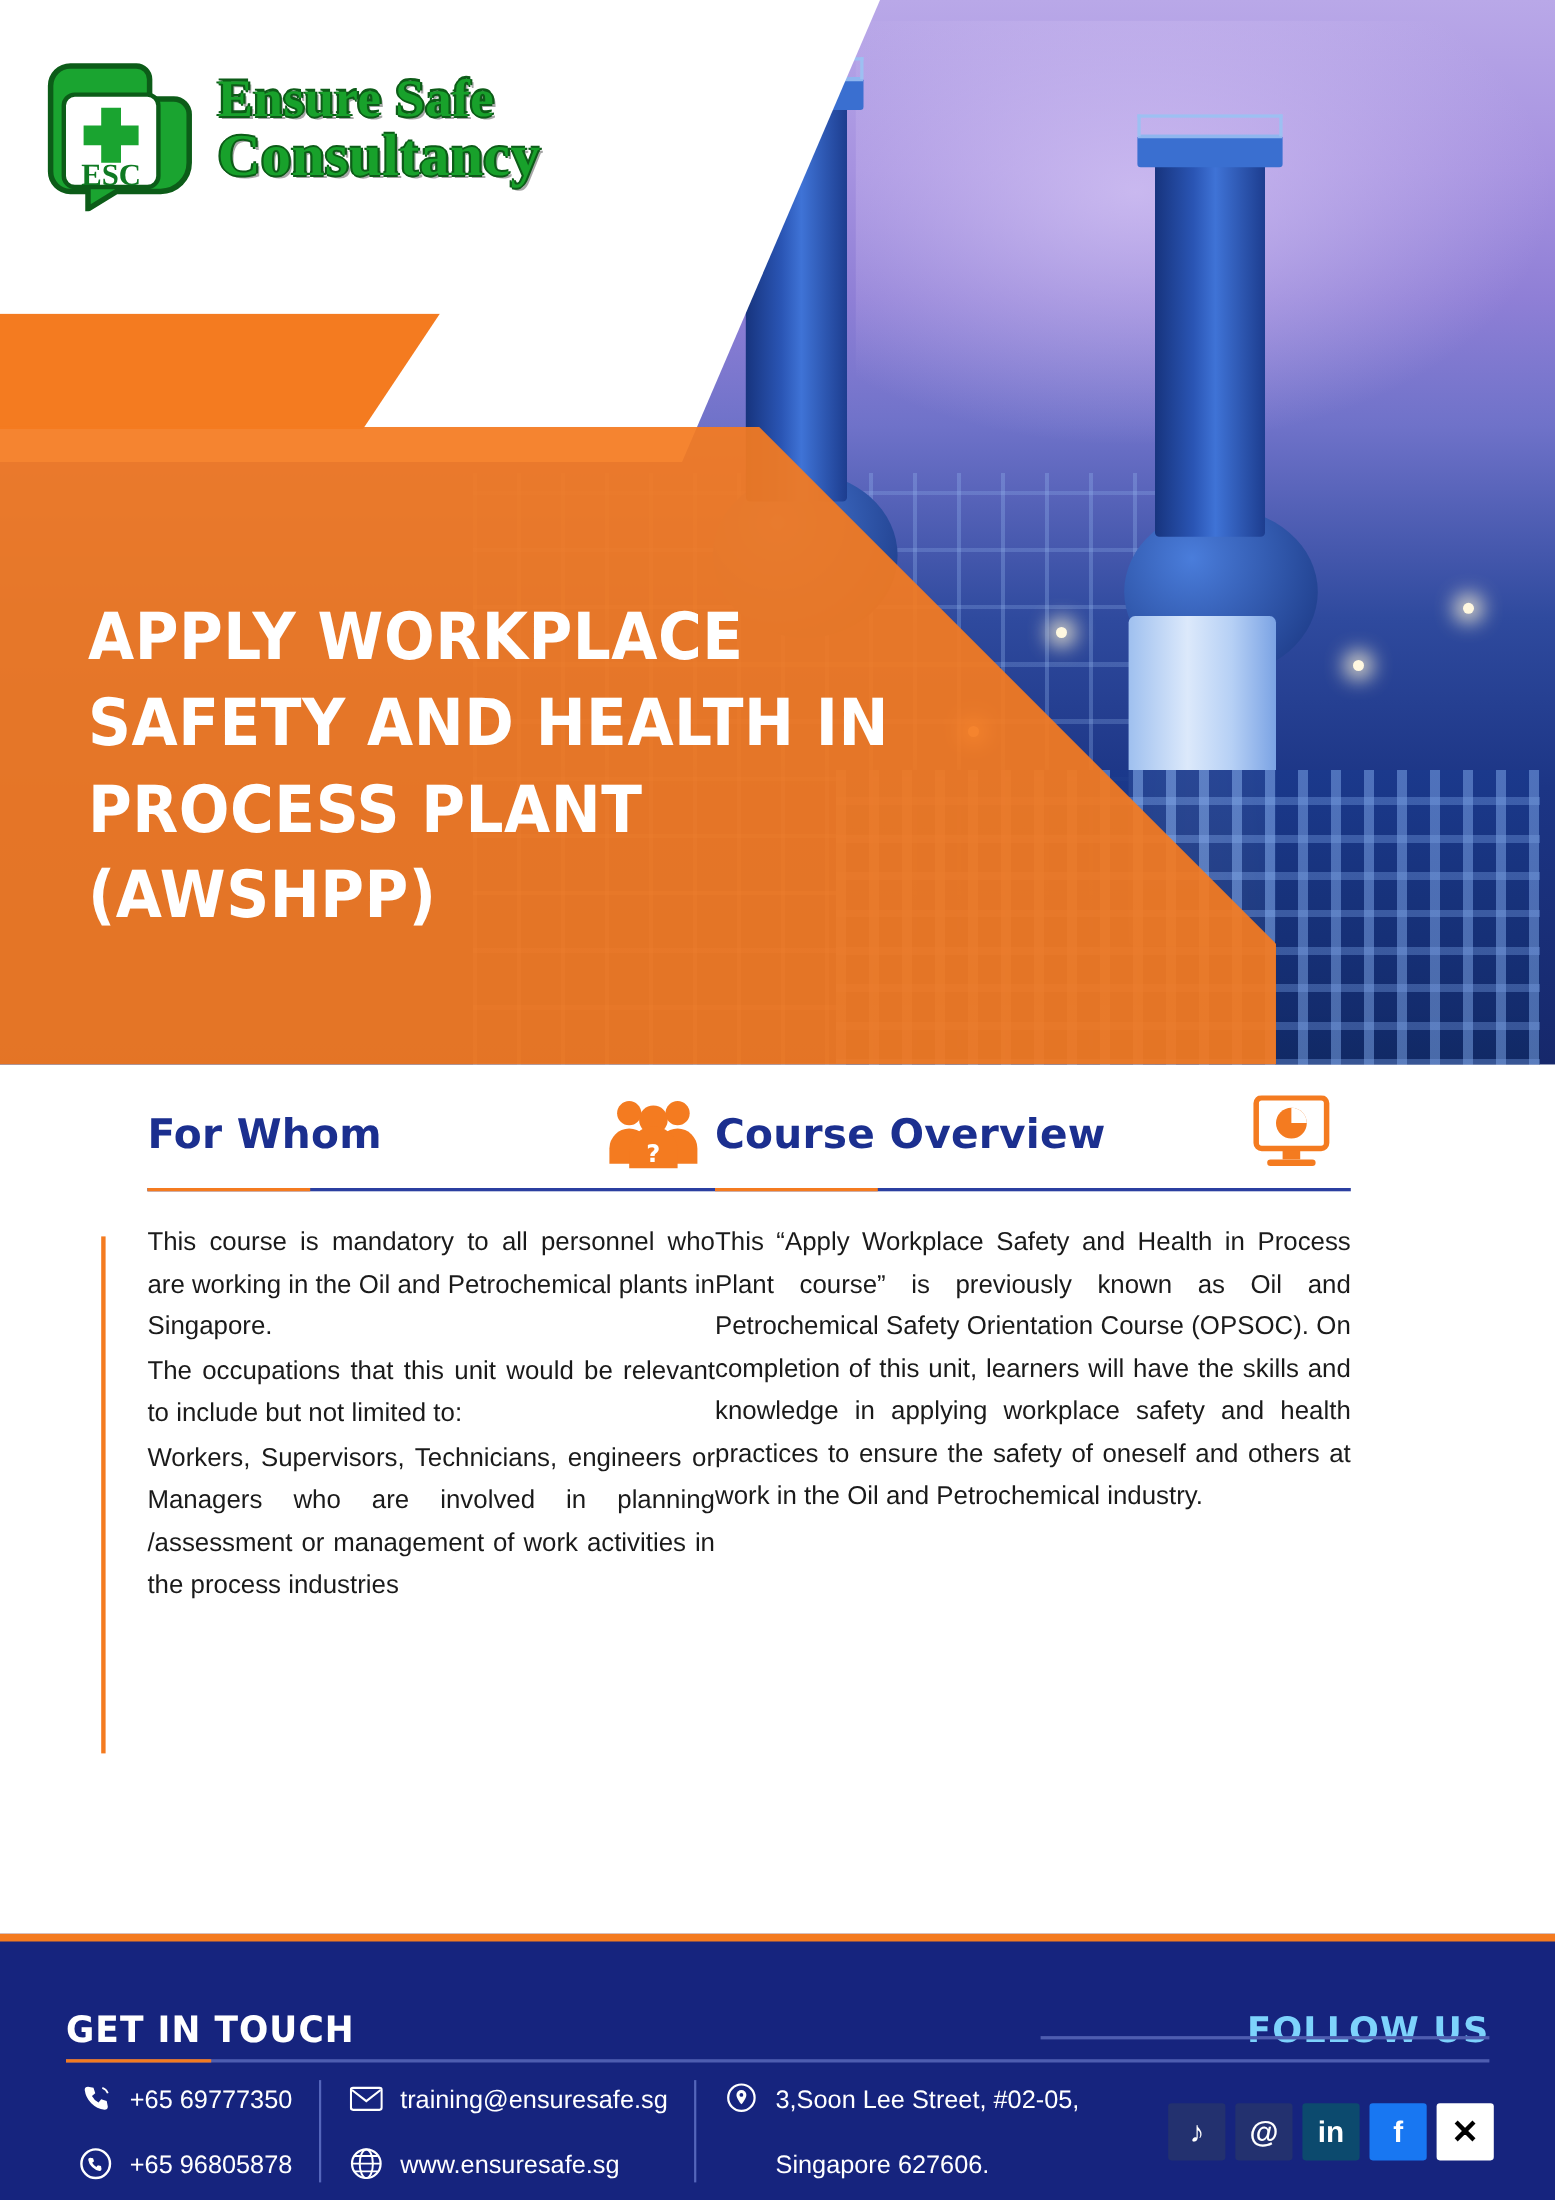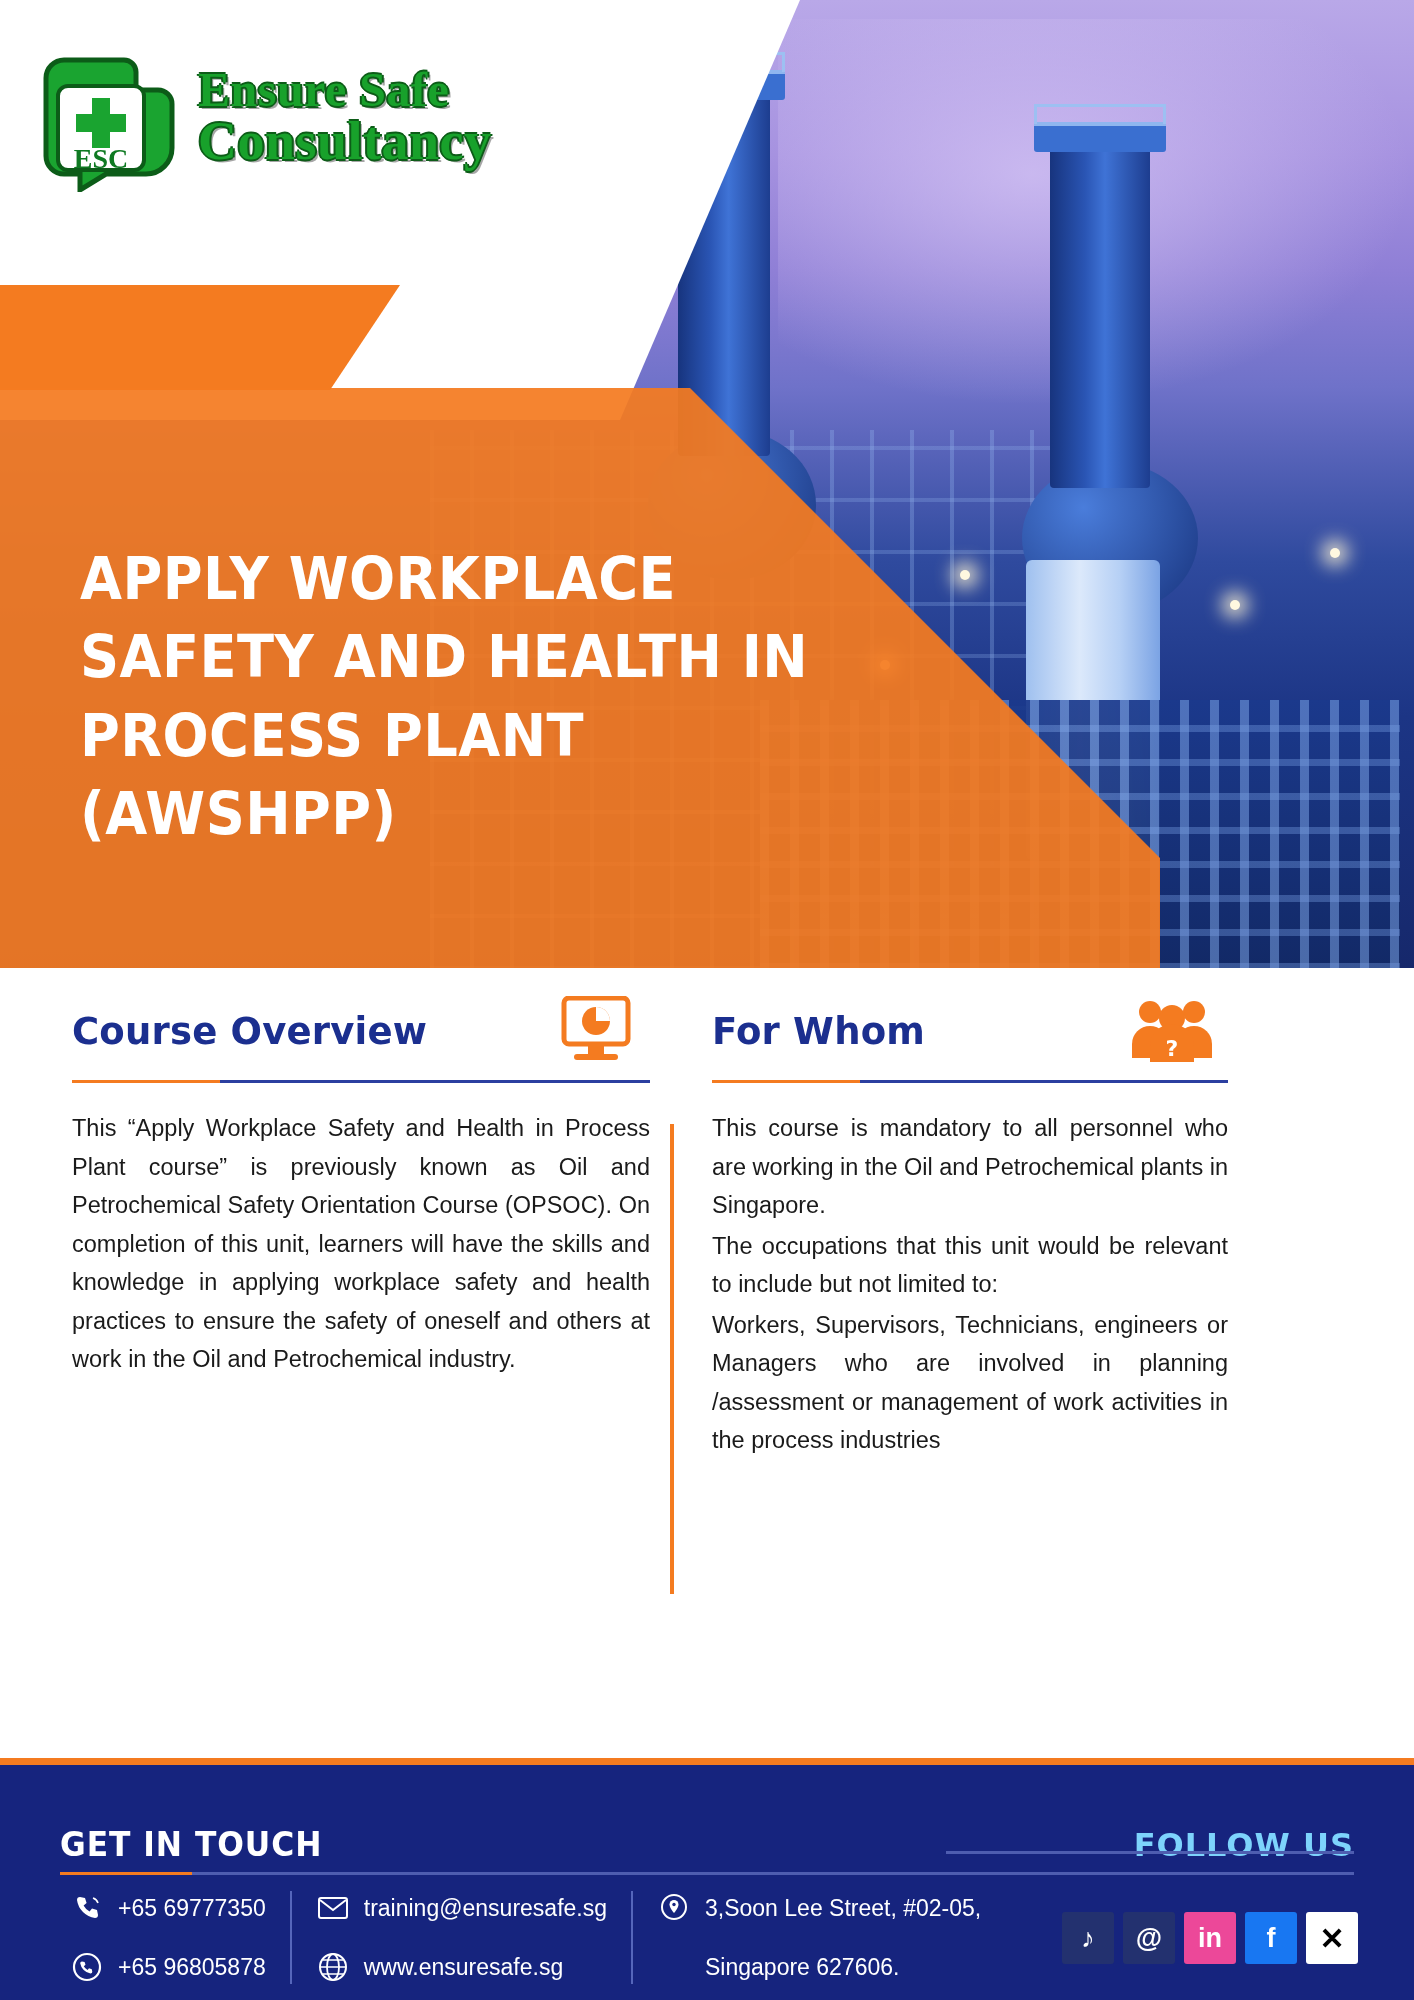--- a/index.html
+++ b/index.html
@@ -315,21 +315,21 @@
   }
   .sq {
     width: 52px; height: 52px;
     display: flex; align-items: center; justify-content: center;
     font-weight: bold;
     font-size: 27px;
     color: #ffffff;
     border-radius: 3px;
   }
   .sq.tt { background: #23316f; }
-  .sq.li { background: #ec4899; }
+  .sq.li { background: #0c4a6e; }
   .sq.fb { background: #1877F2; }
   .sq.x  { background: #ffffff; color: #000000; font-size: 30px; }
   svg { display: block; }
 </style>
 </head>
 <body>
 
 <div class="page">
 
   <div class="hero">
@@ -377,39 +377,20 @@
         <span class="logo-line">Ensure Safe</span>
         <span class="logo-line two">Consultancy</span>
       </div>
     </div>
 
     <div class="hero-title">APPLY WORKPLACE SAFETY AND HEALTH IN PROCESS PLANT (AWSHPP)</div>
   </div>
 
   <div class="body-area">
     <div class="cols">
-
-      <div class="col left">
-        <div class="col-head">
-          <div class="col-title">Course Overview</div>
-          <div class="icon-box">
-            <svg width="112" height="70" viewBox="0 0 112 70">
-              <rect x="26" y="2" width="64" height="46" rx="5" fill="none" stroke="#F47B20" stroke-width="5"></rect>
-              <circle cx="58" cy="25" r="14" fill="#F47B20"></circle>
-              <path d="M58 11 a14 14 0 0 1 14 14 h-14 z" fill="#ffffff"></path>
-              <rect x="50" y="50" width="16" height="8" fill="#F47B20"></rect>
-              <rect x="36" y="58" width="44" height="6" rx="3" fill="#F47B20"></rect>
-            </svg>
-          </div>
-        </div>
-        <div class="head-rule"></div>
-        <div class="col-body">
-          <p>This “Apply Workplace Safety and Health in Process Plant course” is previously known as Oil and Petrochemical Safety Orientation Course (OPSOC). On completion of this unit, learners will have the skills and knowledge in applying workplace safety and health practices to ensure the safety of oneself and others at work in the Oil and Petrochemical industry.</p>
-        </div>
-      </div>
 
       <div class="col right">
         <div class="col-head">
           <div class="col-title">For Whom</div>
           <div class="icon-box">
             <svg width="112" height="70" viewBox="0 0 112 70">
               <circle cx="34" cy="16" r="11" fill="#F47B20"></circle>
               <path d="M16 62 v-14 a18 18 0 0 1 36 0 v14 z" fill="#F47B20"></path>
               <circle cx="78" cy="16" r="11" fill="#F47B20"></circle>
               <path d="M60 62 v-14 a18 18 0 0 1 36 0 v14 z" fill="#F47B20"></path>
@@ -420,20 +401,39 @@
           </div>
         </div>
         <div class="head-rule"></div>
         <div class="col-body">
           <p>This course is mandatory to all personnel who are working in the Oil and Petrochemical plants in Singapore.</p>
           <p>The occupations that this unit would be relevant to include but not limited to:</p>
           <p>Workers, Supervisors, Technicians, engineers or Managers who are involved in planning /assessment or management of work activities in the process industries</p>
         </div>
       </div>
 
+      <div class="col left">
+        <div class="col-head">
+          <div class="col-title">Course Overview</div>
+          <div class="icon-box">
+            <svg width="112" height="70" viewBox="0 0 112 70">
+              <rect x="26" y="2" width="64" height="46" rx="5" fill="none" stroke="#F47B20" stroke-width="5"></rect>
+              <circle cx="58" cy="25" r="14" fill="#F47B20"></circle>
+              <path d="M58 11 a14 14 0 0 1 14 14 h-14 z" fill="#ffffff"></path>
+              <rect x="50" y="50" width="16" height="8" fill="#F47B20"></rect>
+              <rect x="36" y="58" width="44" height="6" rx="3" fill="#F47B20"></rect>
+            </svg>
+          </div>
+        </div>
+        <div class="head-rule"></div>
+        <div class="col-body">
+          <p>This “Apply Workplace Safety and Health in Process Plant course” is previously known as Oil and Petrochemical Safety Orientation Course (OPSOC). On completion of this unit, learners will have the skills and knowledge in applying workplace safety and health practices to ensure the safety of oneself and others at work in the Oil and Petrochemical industry.</p>
+        </div>
+      </div>
+
     </div>
   </div>
 
   <div class="footer">
     <div class="footer-top">
       <div class="get-in-touch">GET IN TOUCH</div>
       <div class="follow-us">FOLLOW US</div>
     </div>
     <div class="gt-rule"></div>
     <div class="fu-rule"></div>

